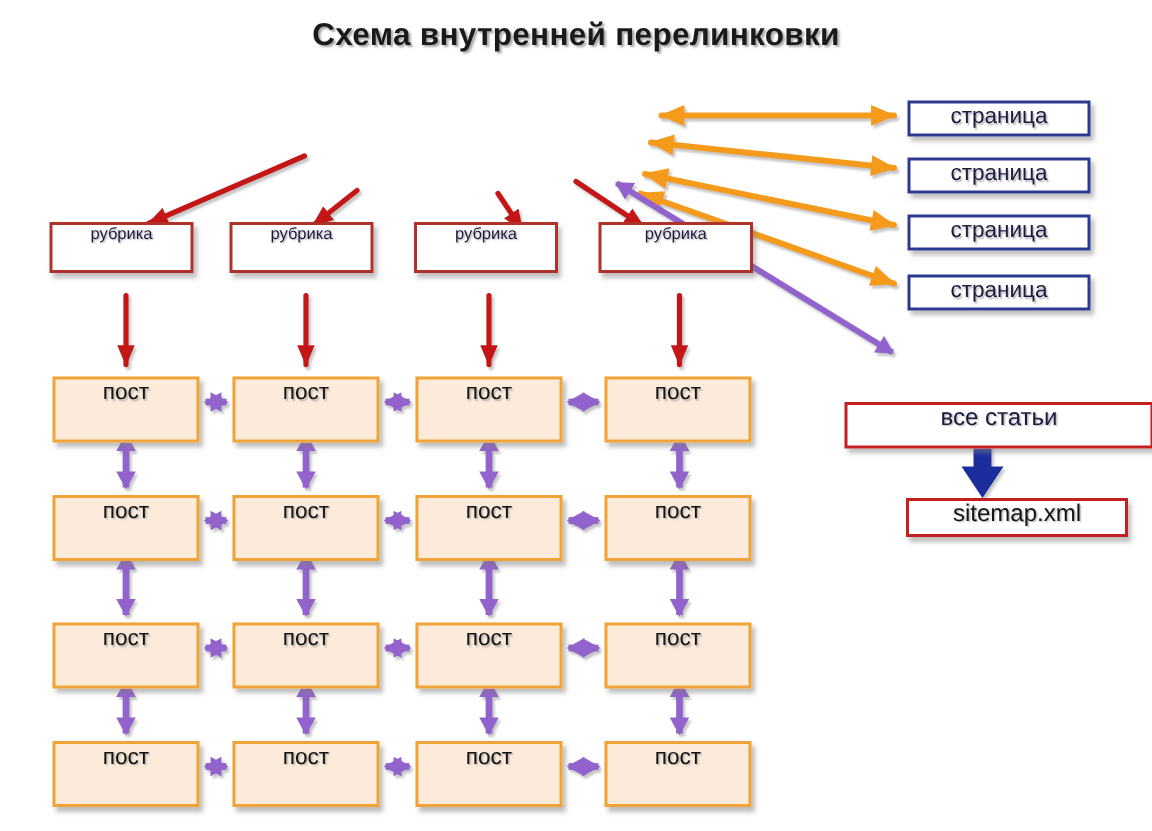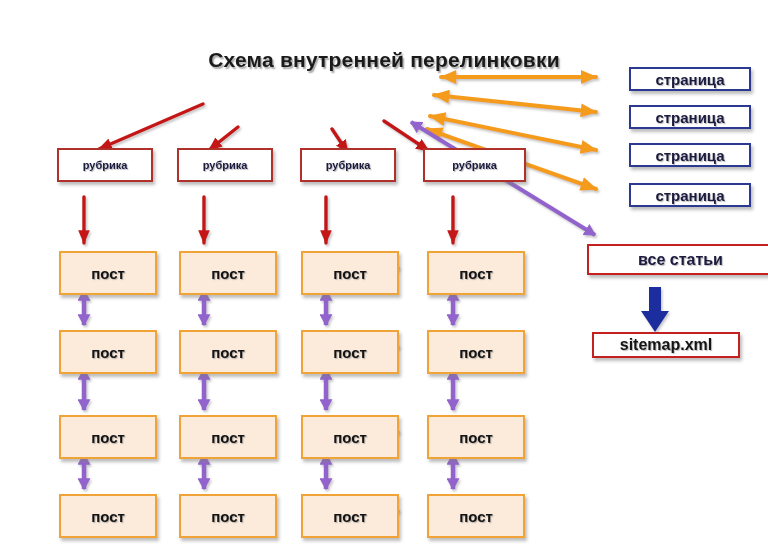--- a/index.html
+++ b/index.html
@@ -4,28 +4,26 @@
 <style>
   html,body{margin:0;padding:0;background:#ffffff;}
   .canvas{
     position:relative;width:768px;height:554px;background:#fff;overflow:hidden;
     font-family:"Liberation Sans", sans-serif;
   }
   .title{
     position:absolute;left:0;top:12px;width:768px;text-align:center;
     font-size:21px;font-weight:bold;color:#1a1a1a;letter-spacing:.2px;
     text-shadow:1.5px 1.5px 1.5px rgba(120,120,120,.65);
-    margin-top:36px;
   }
   .node{
-    position:absolute;display:flex;align-items:center;justify-content:center;
-    background:#fff;box-sizing:border-box;font-weight:bold;
+    position:absolute;display:flex;justify-content:center;
+    background:#fff;box-sizing:border-box;font-weight:normal;
     box-shadow:2px 3px 3px rgba(125,125,125,.5);
     text-shadow:1px 1px 1px rgba(140,140,140,.6);
-    margin-left:24px;
   }
   .ellipse{
     left:212px;top:68px;width:195px;height:58px;border-radius:50%;
     border:2.5px solid var(--green-border);font-size:17px;color:var(--label-navy);
     box-shadow:2px 3px 4px rgba(150,150,150,.35);
   }
   .rubric{
     top:148px;height:34px;width:96px;border:2px solid var(--rubric-border);
     font-size:11px;color:var(--label-navy);
   }
@@ -35,25 +33,25 @@
     background:var(--post-fill);font-size:15px;color:var(--label-black);
   }
   .c0{left:35px}.c1{left:155px}.c2{left:277px}.c3{left:403px}
   .r0{top:251px}.r1{top:330px}.r2{top:415px}.r3{top:494px}
   .page{
     left:605px;width:122px;height:24px;border:2.5px solid var(--page-border);
     font-size:15px;color:var(--label-navy);
   }
   .pg0{top:67px}.pg1{top:105px}.pg2{top:143px}.pg3{top:183px}
   .articles{
-    left:563px;top:244px;width:187px;height:31px;
+    left:563px;top:268px;width:206px;height:31px;
     border:2.5px solid var(--articles-border);font-size:16px;color:var(--label-navy);
   }
   .sitemap{
-    left:568px;top:332px;width:148px;height:26px;
+    left:604px;top:332px;width:148px;height:26px;
     border:2.5px solid var(--articles-border);font-size:16px;color:var(--label-black);
   }
   svg.arrows{position:absolute;left:0;top:0;pointer-events:none;}
   .s-red{stroke:var(--red-arrow);stroke-width:3.5;fill:none;stroke-linecap:round;}
   .s-orange{stroke:var(--orange-arrow);stroke-width:4;fill:none;stroke-linecap:round;}
   .s-purple{stroke:var(--purple-arrow);stroke-width:4.5;fill:none;}
   .s-plong{stroke:var(--purple-arrow);stroke-width:4;fill:none;}
   .f-red{fill:var(--red-arrow);}
   .f-orange{fill:var(--orange-arrow);}
   .f-purple{fill:var(--purple-arrow);}

